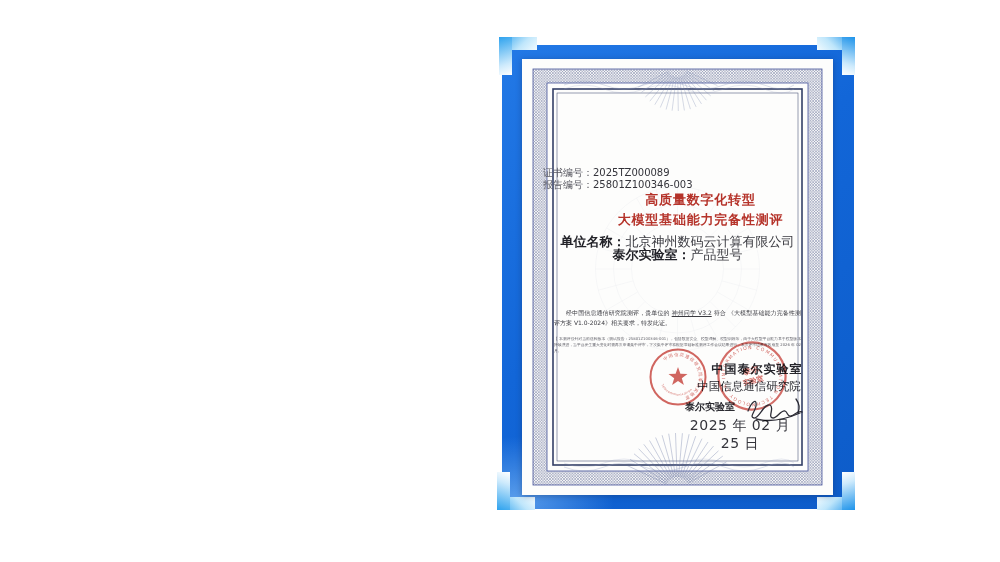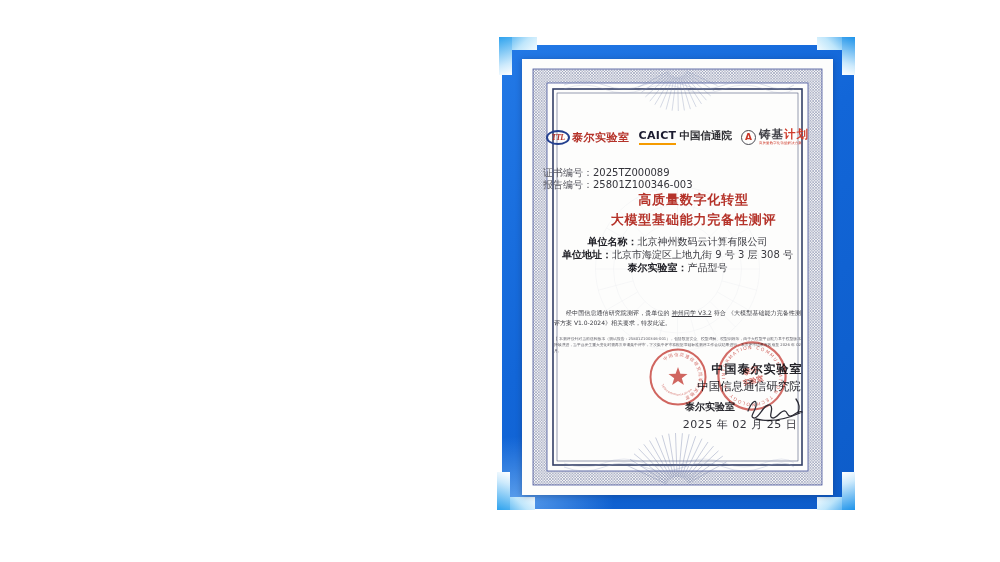--- a/index.html
+++ b/index.html
@@ -57,41 +57,41 @@
                 font-size:9px; font-weight:bold; color:#c8392b; }
   .zhuji-text { display:flex; flex-direction:column; line-height:1; }
   .zhuji-name { font-size:11.5px; font-weight:bold; letter-spacing:1px; }
   .zhuji-name .dark { color:#3e3e44; } .zhuji-name .red { color:#cf3a2a; }
   .zhuji-tagline { font-size:3.4px; color:#cf3a2a; margin-top:1.5px; letter-spacing:.2px; }
 
   
   .meta { position:absolute; left:21px; font-size:10px; color:#33333a; }
   .meta .lab { color:#5a5a62; }
   .m1 { top:107px; } .m2 { top:119px; }
-  .title { position:absolute; left:4px; width:100%; text-align:center;
+  .title { position:absolute; left:11px; width:100%; text-align:center;
            font-size:13px; font-weight:bold; color:#b5332a; letter-spacing:.8px;padding-left:24px; }
   .t1 { top:132px; } .t2 { top:152px; }
   .fields { position:absolute; left:0; top:176px; width:100%; text-align:center; }
-  .frow { font-size:10px; line-height:13px; color:#3a3a40; }
+  .frow { font-size:13px; line-height:13px; color:#3a3a40; }
   .frow .flab { font-weight:bold; color:#222228; }
 
   .body-p { position:absolute; left:32px; top:249px; width:247px; font-size:6px;
             color:#3a3a40; line-height:1.6; text-align:justify; text-indent:2em; }
   .body-p .uv { text-decoration:underline; text-underline-offset:1px; }
   .footnote { position:absolute; left:32px; top:277px; width:247px; font-size:3.8px;
               color:#62626a; line-height:1.6; text-align:justify; }
 
   
   .issuer1 { position:absolute; left:172px; top:302px; width:126px; text-align:center;
              font-size:12px; font-weight:bold; color:#26262c; letter-spacing:1px; }
   .issuer2 { position:absolute; left:162px; top:320px; width:130px; text-align:center;
              font-size:11.5px; font-weight:normal; color:#26262c; }
   .signer  { position:absolute; left:163px; top:341px; font-size:10px; font-weight:bold; color:#2c2c32; }
   .date    { position:absolute; left:158px; top:358px; width:120px; text-align:center;
-             font-size:11px; color:#33333a; letter-spacing:.5px; }
+             font-size:14px; color:#33333a; letter-spacing:.5px; }
 </style>
 </head>
 <body>
 
 <div class="stage">
 
   <div class="frame"></div>
 
   <div class="corner c-tl">
       <div class="h"></div>
@@ -192,49 +192,29 @@
           <circle cx="155.5" cy="210" r="64" fill="none"></circle>
           <circle cx="155.5" cy="210" r="82" fill="none"></circle>
         </g>
       <path d="M42 26 Q62 18 82 26 T122 26 T162 26 T202 26 T242 26 T272 26" fill="none" stroke="#97a3c2" stroke-width="0.7" opacity="0.5"></path>
       <path d="M42 30 Q62 22 82 30 T122 30 T162 30 T202 30 T242 30 T272 30" fill="none" stroke="#97a3c2" stroke-width="0.6" opacity="0.4"></path>
       <path d="M42 408 Q62 416 82 408 T122 408 T162 408 T202 408 T242 408 T272 408" fill="none" stroke="#97a3c2" stroke-width="0.7" opacity="0.5"></path>
       <path d="M42 404 Q62 412 82 404 T122 404 T162 404 T202 404 T242 404 T272 404" fill="none" stroke="#97a3c2" stroke-width="0.6" opacity="0.4"></path>
     </svg>
 
     <div class="content">
-      <div class="logos">
-        <div class="ttl-logo">
-          <span class="ttl-ellipse">
-            <span class="ttl-abbr">TTL</span>
-          </span>
-          <span class="ttl-name">泰尔实验室</span>
-        </div>
-        <div class="caict-logo">
-          <span class="caict-abbr">CAICT</span>
-          <span class="caict-name">中国信通院</span>
-        </div>
-        <div class="zhuji-logo">
-          <span class="zhuji-icon">A</span>
-          <span class="zhuji-text">
-            <span class="zhuji-name"><span class="dark">铸基</span><span class="red">计划</span></span>
-            <span class="zhuji-tagline">高质量数字化转型解决方案</span>
-          </span>
-        </div>
-      </div>
 
       <div class="meta m1"><span class="lab">证书编号：</span><span>2025TZ000089</span></div>
       <div class="meta m2"><span class="lab">报告编号：</span><span>25801Z100346-003</span></div>
 
       <div class="title t1">高质量数字化转型</div>
       <div class="title t2">大模型基础能力完备性测评</div>
 
       <div class="fields">
         <div class="frow"><span class="flab">单位名称：</span><span>北京神州数码云计算有限公司</span></div>
-        <div class="frow"><span class="flab">单位地址：</span><span>北京市海淀区上地九街 9 号 3 层 308 号</span></div>
         <div class="frow"><span class="flab">泰尔实验室：</span><span>产品型号</span></div>
       </div>
 
       <div class="body-p"><span>经中国信息通信研究院测评，贵单位的 </span><span class="uv">神州问学 V3.2</span><span> 符合 《大模型基础能力完备性测评方案 V1.0-2024》相关要求，特发此证。</span></div>
 
       <div class="footnote">【 本测评仅针对当前送检版本（测试报告：25801Z100346-001），包括数据安全、模型理解、模型训练等，由于大模型平台能力基于模型版本持续演进，当平台发生重大变化时需再次申请集中评审，下次集中评审将根据基础标准测评工作会议结果进行，本次评审结果有效期至 2026 年 02 月。</div>
 
       <div class="issuer1">中国泰尔实验室</div>
       <div class="issuer2">中国信息通信研究院</div>
       <div class="signer">泰尔实验室</div>

